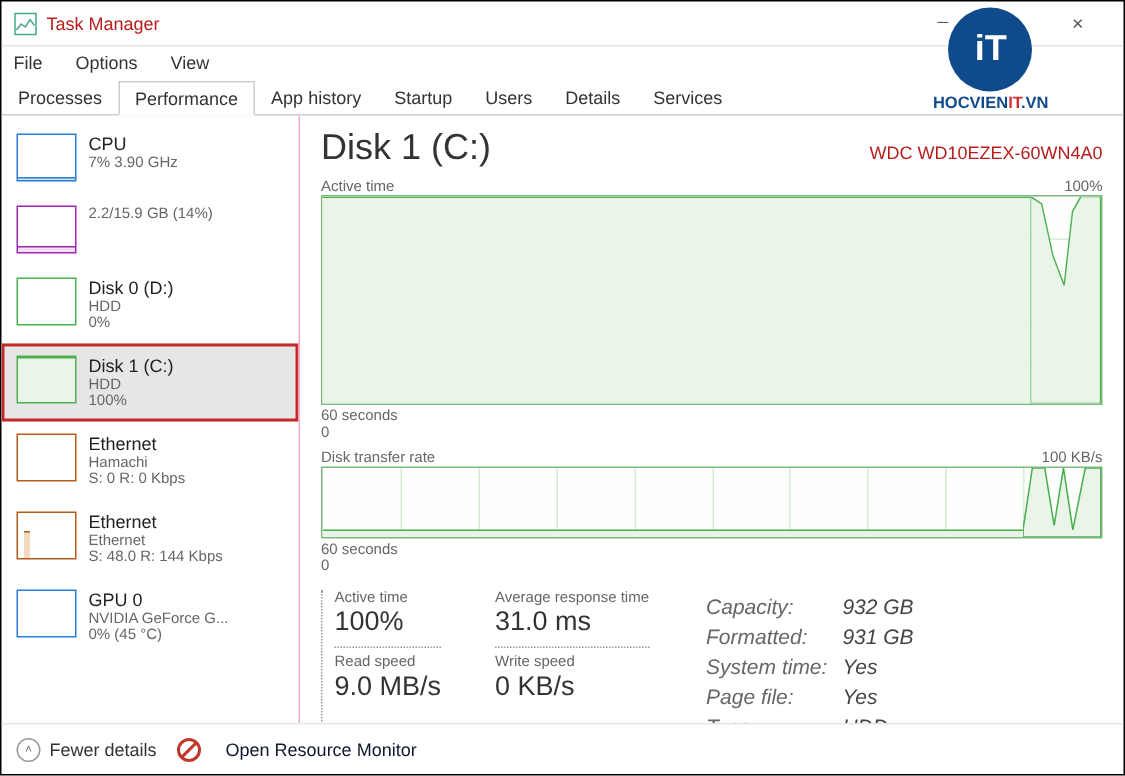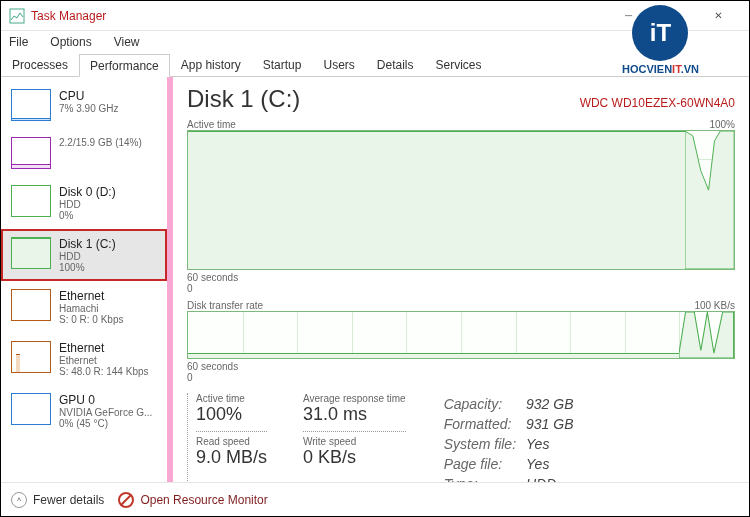--- a/index.html
+++ b/index.html
@@ -13,21 +13,21 @@
 
 .menubar { height: 22px; display: flex; align-items: center; padding: 0 4px; font-size: 12px; color: #333; gap: 14px; }
 .menubar span { padding: 2px 4px; }
 
 .tabs { display: flex; border-bottom: 1px solid #ccc; font-size: 12px; height: 24px; }
 .tabs .tab { padding: 4px 10px; color: #333; border: 1px solid transparent; position: relative; }
 .tabs .tab.active { background: #fff; border: 1px solid #ccc; border-bottom: 1px solid #fff; top: 1px; }
 
 .content { display: flex; height: calc(100% - 30px - 22px - 24px - 34px); }
 
-.sidebar { width: 172px; border-right: 6px solid #f9a8d4; overflow-y: auto; padding: 4px 0; }
+.sidebar { width: 199px; border-right: 1px solid #f9a8d4; overflow-y: auto; padding: 4px 0; }
 .side-item { padding: 6px 8px; display: flex; gap: 8px; cursor: default; border: 2px solid transparent; }
 .side-item.selected { background: #e6e6e6; border: 2px solid #c62828; }
 .side-thumb { width: 40px; height: 32px; border: 1px solid; position: relative; overflow: hidden; }
 .side-thumb.cpu { border-color: #2b7cd3; }
 .side-thumb.mem { border-color: #9c27b0; }
 .side-thumb.disk { border-color: #4caf50; }
 .side-thumb.eth { border-color: #b55a17; }
 .side-thumb.gpu { border-color: #2b7cd3; }
 .side-thumb .fill { position: absolute; left: 0; right: 0; bottom: 0; }
 .side-thumb .spike { position:absolute; bottom:0; width:4px; }
@@ -52,21 +52,21 @@
 .stat-col { display: flex; flex-direction: column; gap: 6px; }
 .stat-label { color: #666; font-size: 10px; }
 .stat-value { font-size: 18px; color: #333; }
 .props { font-size: 14px; color: #444; font-style: italic; }
 .props td { padding: 1px 8px 1px 0; }
 .props td:first-child { color: #666; }
 
 .footer { position: absolute; bottom: 0; left: 0; right: 0; height: 34px; display: flex; align-items: center; padding: 0 10px; gap: 14px; font-size: 12px; border-top: 1px solid #e5e5e5; }
 .footer .fewer { display: flex; align-items: center; gap: 6px; color: #333; }
 .fewer-icon { width: 16px; height: 16px; border: 1px solid #999; border-radius: 50%; display: flex; align-items: center; justify-content: center; font-size: 8px; color: #666; }
-.footer .resmon { display: flex; align-items: center; gap: 6px; color: #7f1d1d; }
+.footer .resmon { display: flex; align-items: center; gap: 16px; color: #0f172a; }
 .resmon-icon { width: 16px; height: 16px; border: 2px solid #c0392b; border-radius: 50%; display: flex; align-items: center; justify-content: center; position: relative; }
 .resmon-icon::after { content: ''; position: absolute; width: 14px; height: 2px; background: #c0392b; transform: rotate(-45deg); }
 
 .watermark { position: absolute; top: 4px; right: 50px; text-align: center; pointer-events: none; }
 .watermark .circle { width: 56px; height: 56px; border-radius: 50%; background: #0f4a8a; display: flex; align-items: center; justify-content: center; margin: 0 auto 2px; }
 .watermark .circle span { color: #fff; font-size: 24px; font-weight: bold; }
 .watermark .txt { font-size: 11px; font-weight: bold; }
 .watermark .txt .b { color: #0f4a8a; }
 .watermark .txt .r { color: #d32f2f; }
 </style>
@@ -250,21 +250,21 @@
         <tbody>
             <tr>
               <td>Capacity:</td>
               <td>932 GB</td>
             </tr>
         <tr>
               <td>Formatted:</td>
               <td>931 GB</td>
             </tr>
         <tr>
-              <td>System file:</td>
+              <td>System time:</td>
               <td>Yes</td>
             </tr>
         <tr>
               <td>Page file:</td>
               <td>Yes</td>
             </tr>
         <tr>
               <td>Type:</td>
               <td>HDD</td>
             </tr>

